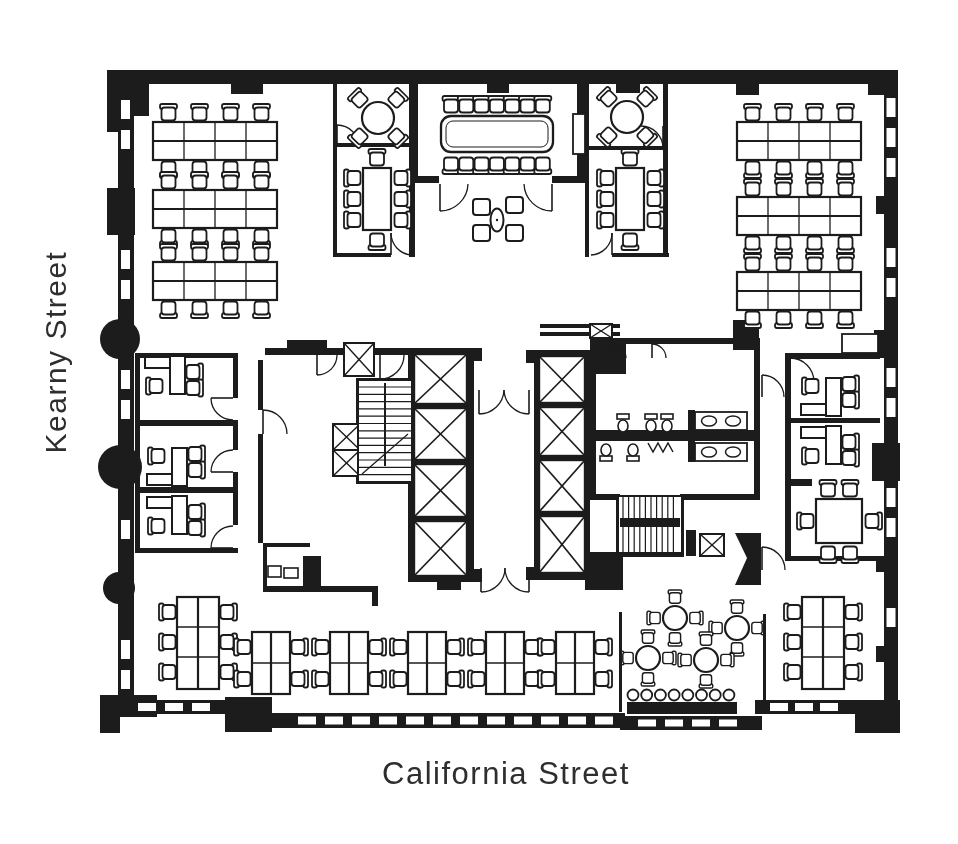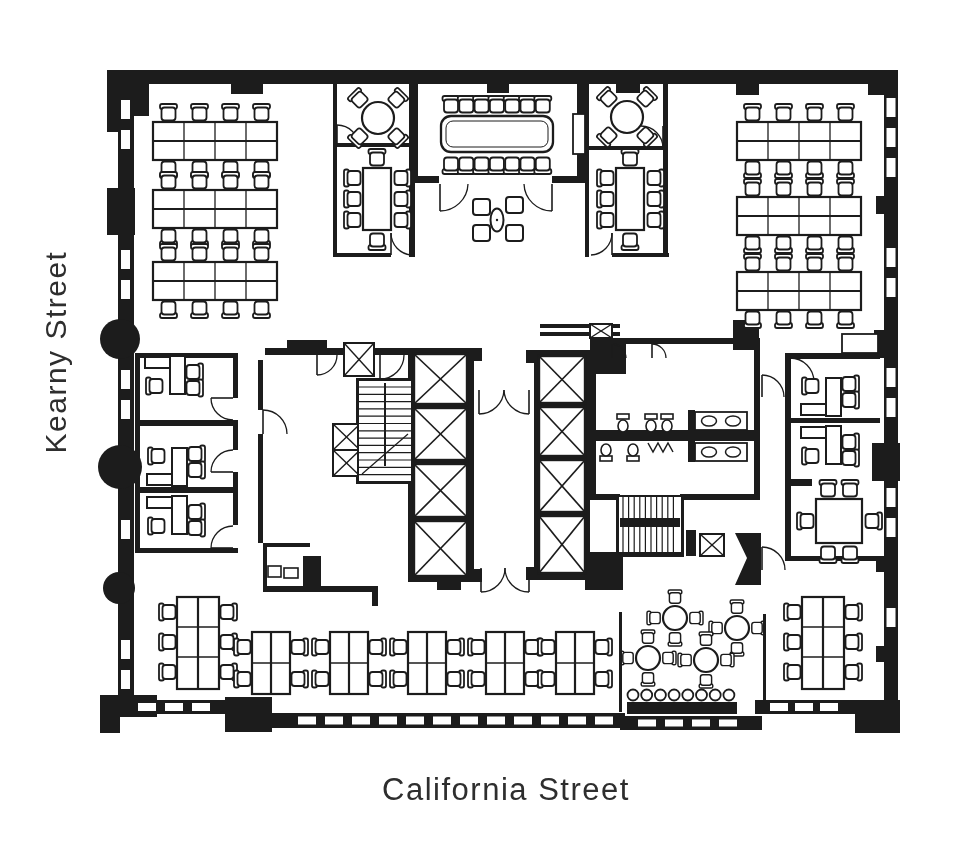--- a/index.html
+++ b/index.html
@@ -1,21 +1,21 @@
 <!DOCTYPE html>
 <html><head>
 <meta charset="utf-8">
 <style>
   html,body{margin:0;padding:0;background:#ffffff;}
   .stage{position:relative;width:958px;height:844px;background:#ffffff;overflow:hidden;
          font-family:"Liberation Sans",sans-serif;}
   .stage svg{position:absolute;left:0;top:0;}
   .street{position:absolute;color:#2e2e2e;white-space:nowrap;letter-spacing:1.5px;font-weight:400;}
   .street-left{left:56px;top:352px;font-size:30px;transform:translate(-50%,-50%) rotate(-90deg);}
-  .street-bottom{left:506px;top:774px;font-size:31px;transform:translate(-50%,-50%);margin-top:16px;}
+  .street-bottom{left:506px;top:774px;font-size:31px;transform:translate(-50%,-50%);}
 </style>
 </head>
 <body>
 
 <div class="stage">
   <svg id="plan-svg" viewBox="0 0 958 844" width="958" height="844">
     <g id="walls-layer">
         <g>
           <rect x="107" y="70" width="790" height="14" fill="#1c1c1c"></rect>
           <rect x="107" y="70" width="42" height="46" fill="#1c1c1c"></rect>

